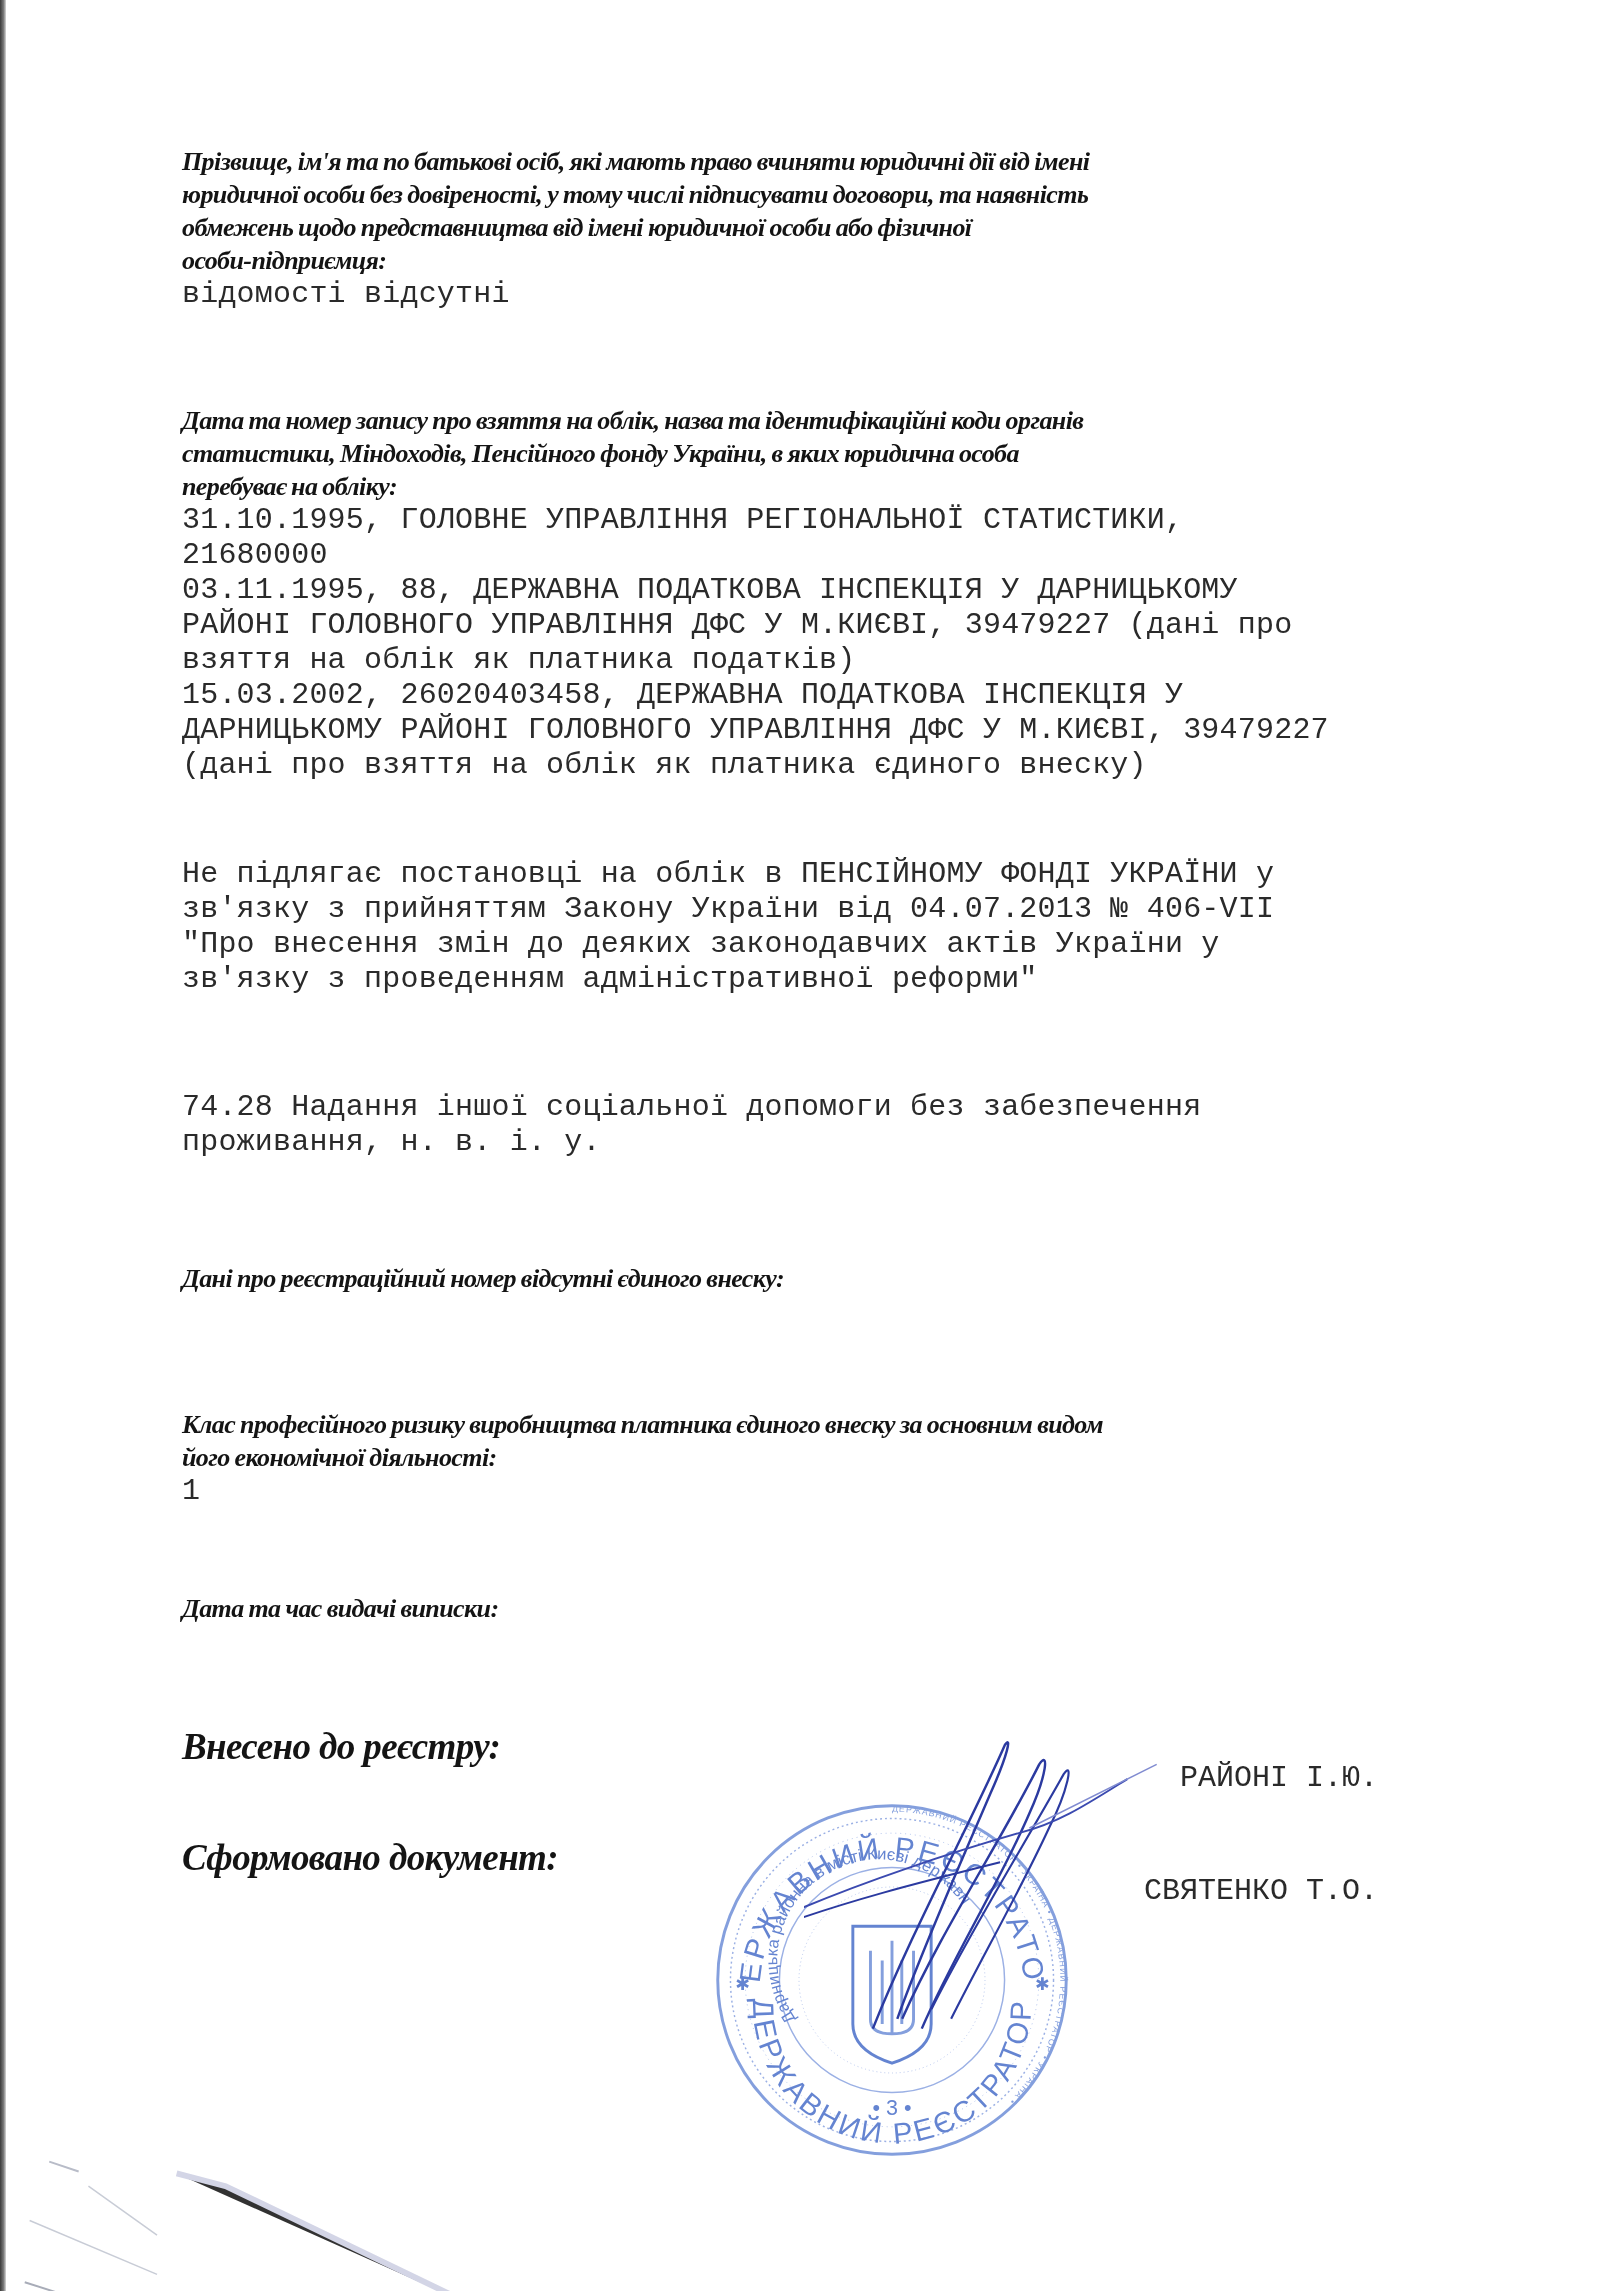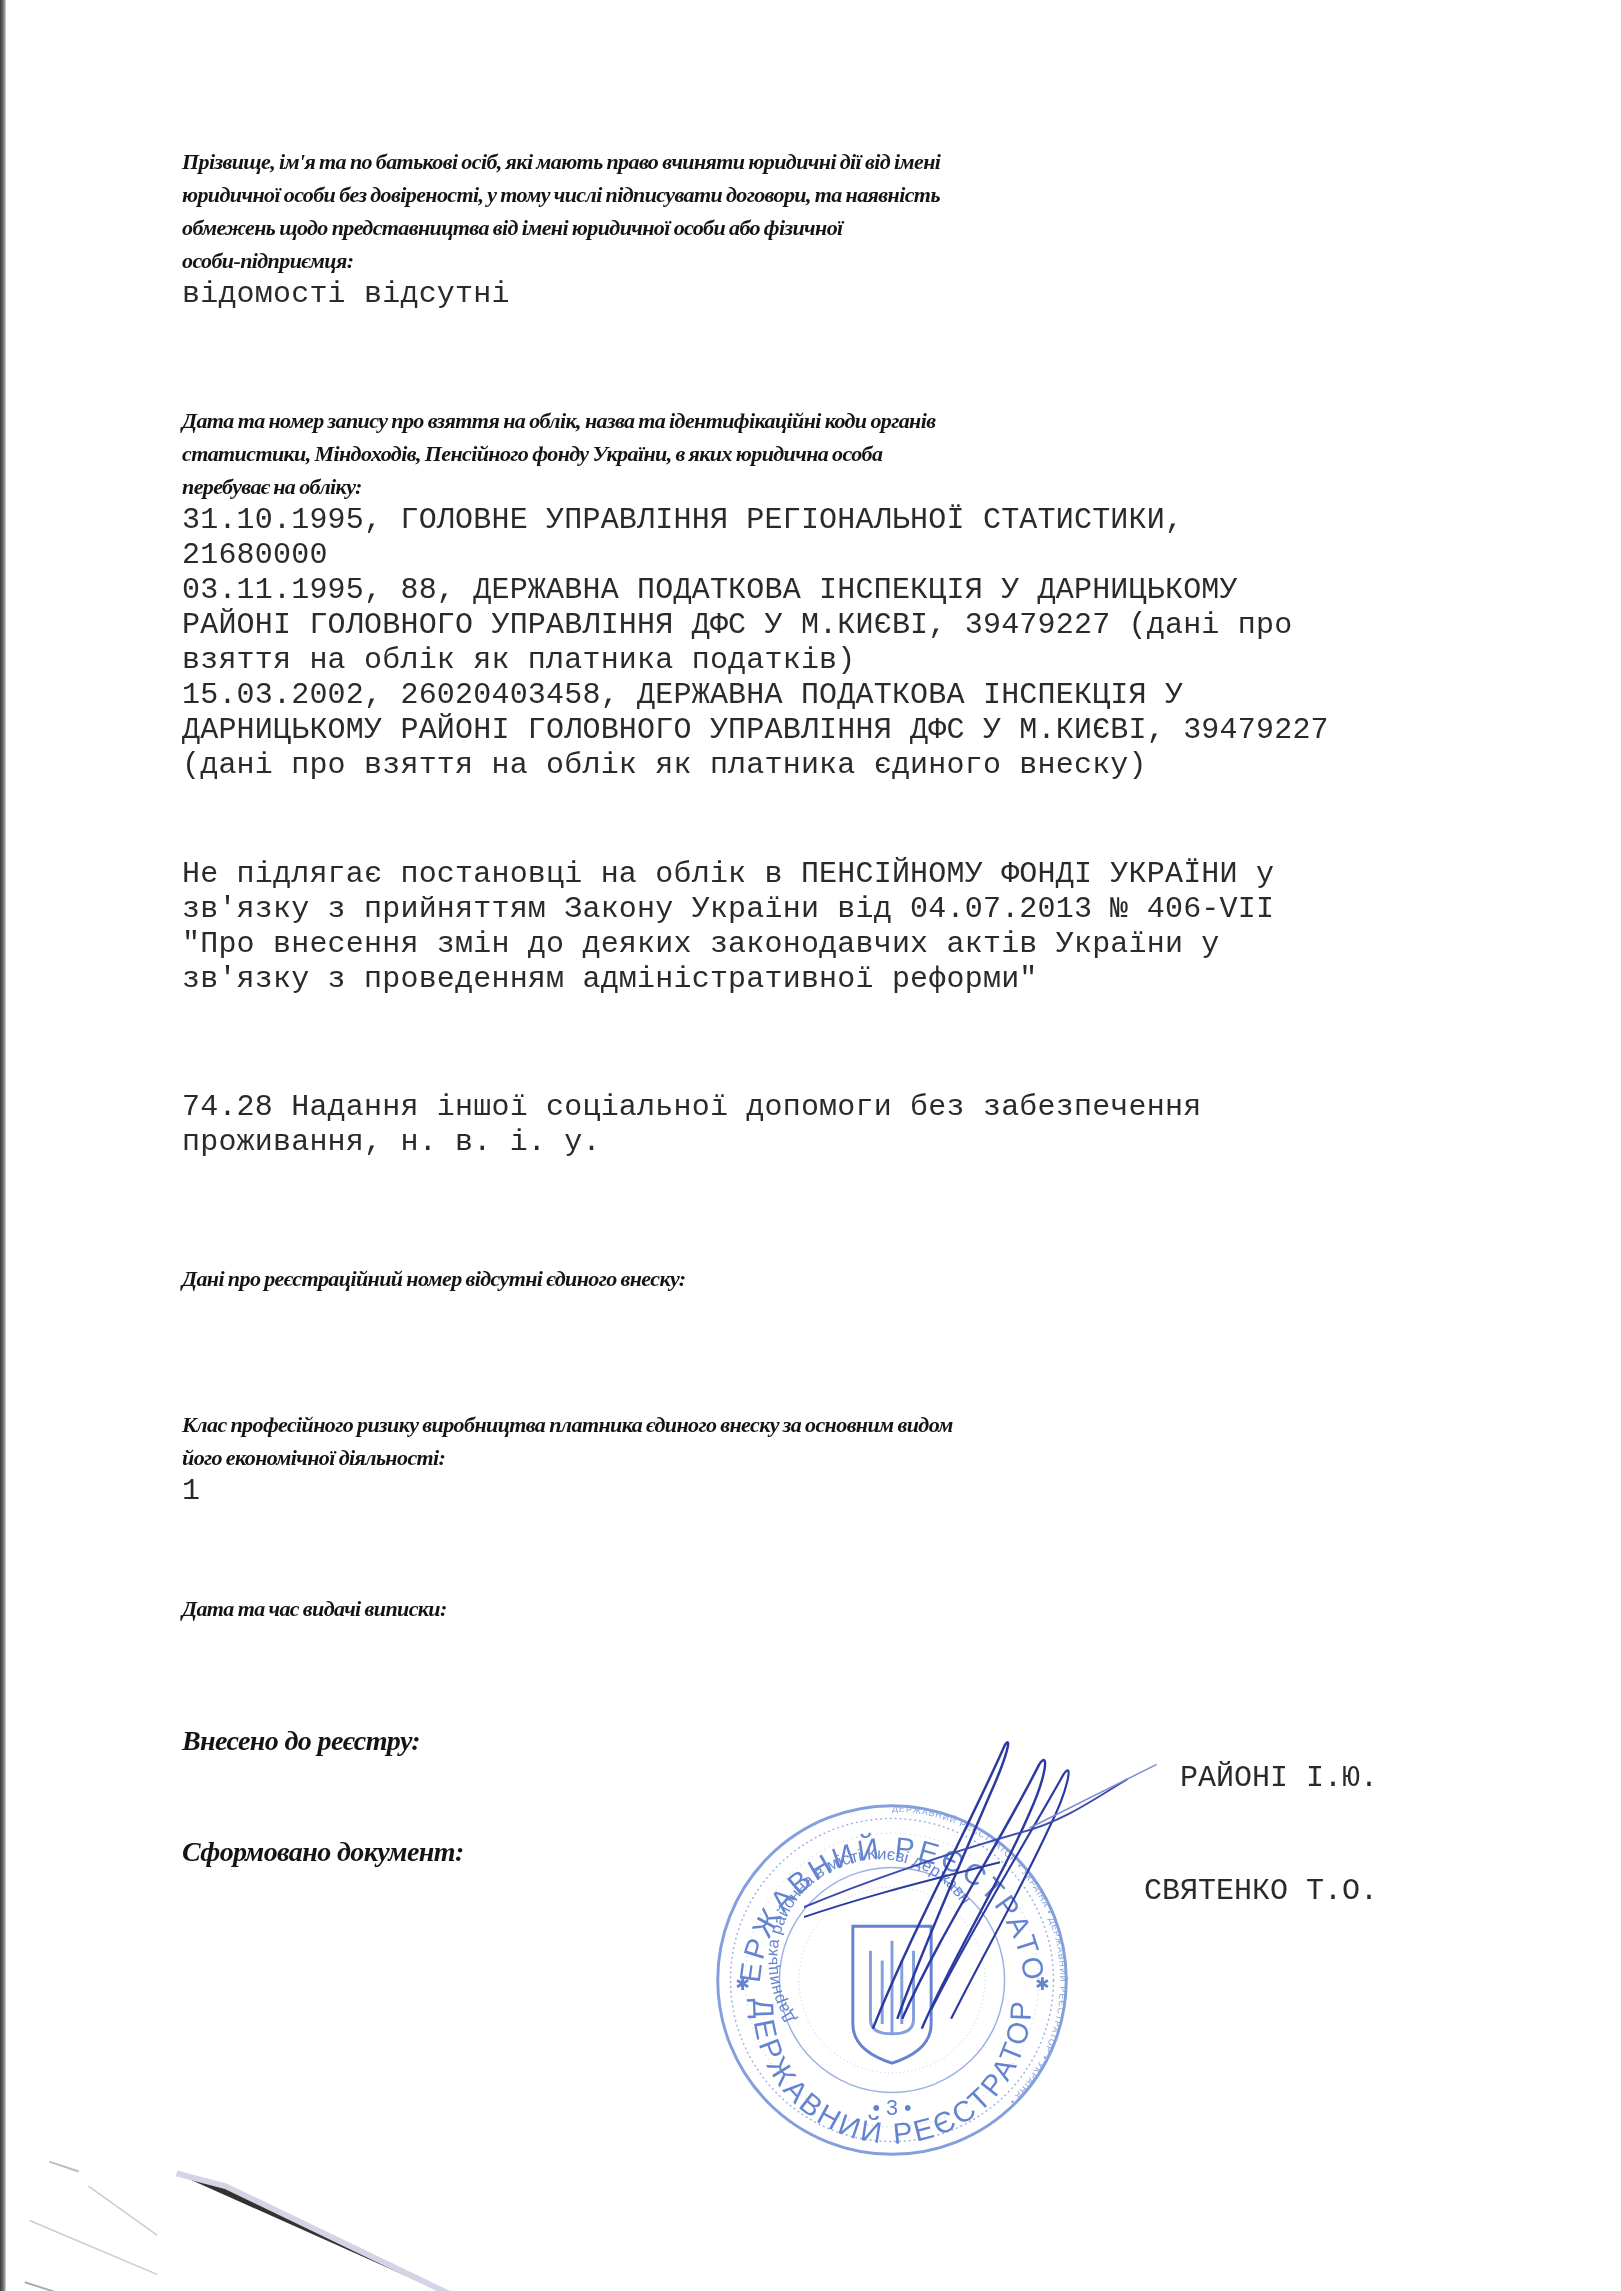--- a/index.html
+++ b/index.html
@@ -8,38 +8,38 @@
     background: #ffffff;
   }
   .edge-strip {
     position: absolute; left: 0; top: 0; width: 5.9px; height: 2292px;
     background: linear-gradient(to right, #3a3a3a, #7a7a7a 60%, #d8d8d8);
   }
   .section { position: absolute; left: 182px; width: 1264px; }
   .heading {
     font-family: "Liberation Serif", "DejaVu Serif", serif;
     font-style: italic; font-weight: bold;
-    font-size: 22px; line-height: 33px; color: #141414;
+    font-size: 26px; line-height: 33px; color: #141414;
     letter-spacing: -0.6px; word-spacing: -1px;
     white-space: pre-line;
   }
   .body-text {
     font-family: "Liberation Mono", "DejaVu Sans Mono", monospace;
     font-size: 30px; line-height: 35px; color: #2a2a2a;
     white-space: pre-line; letter-spacing: 0.2px;
   }
   .sig-name {
     position: absolute; right: 243px;
     font-family: "Liberation Mono", "DejaVu Sans Mono", monospace;
     font-size: 30px; line-height: 35px; color: #2a2a2a;
   }
   .foot-label {
     position: absolute; left: 182px;
     font-family: "Liberation Serif", "DejaVu Serif", serif;
-    font-style: italic; font-weight: bold; font-size: 28px; color: #141414;
+    font-style: italic; font-weight: bold; font-size: 37px; color: #141414;
     letter-spacing: -0.6px;
   }
   .stamp { position: absolute; left: 706px; top: 1794px; width: 372px; height: 372px; opacity: 0.85; }
   .signature { position: absolute; left: 804px; top: 1735px; width: 353px; height: 323px; }
   .smudge { position: absolute; left: 0; top: 2049px; width: 510px; height: 243px; }
 </style>
 </head>
 <body>
 
 <div class="edge-strip"></div>

